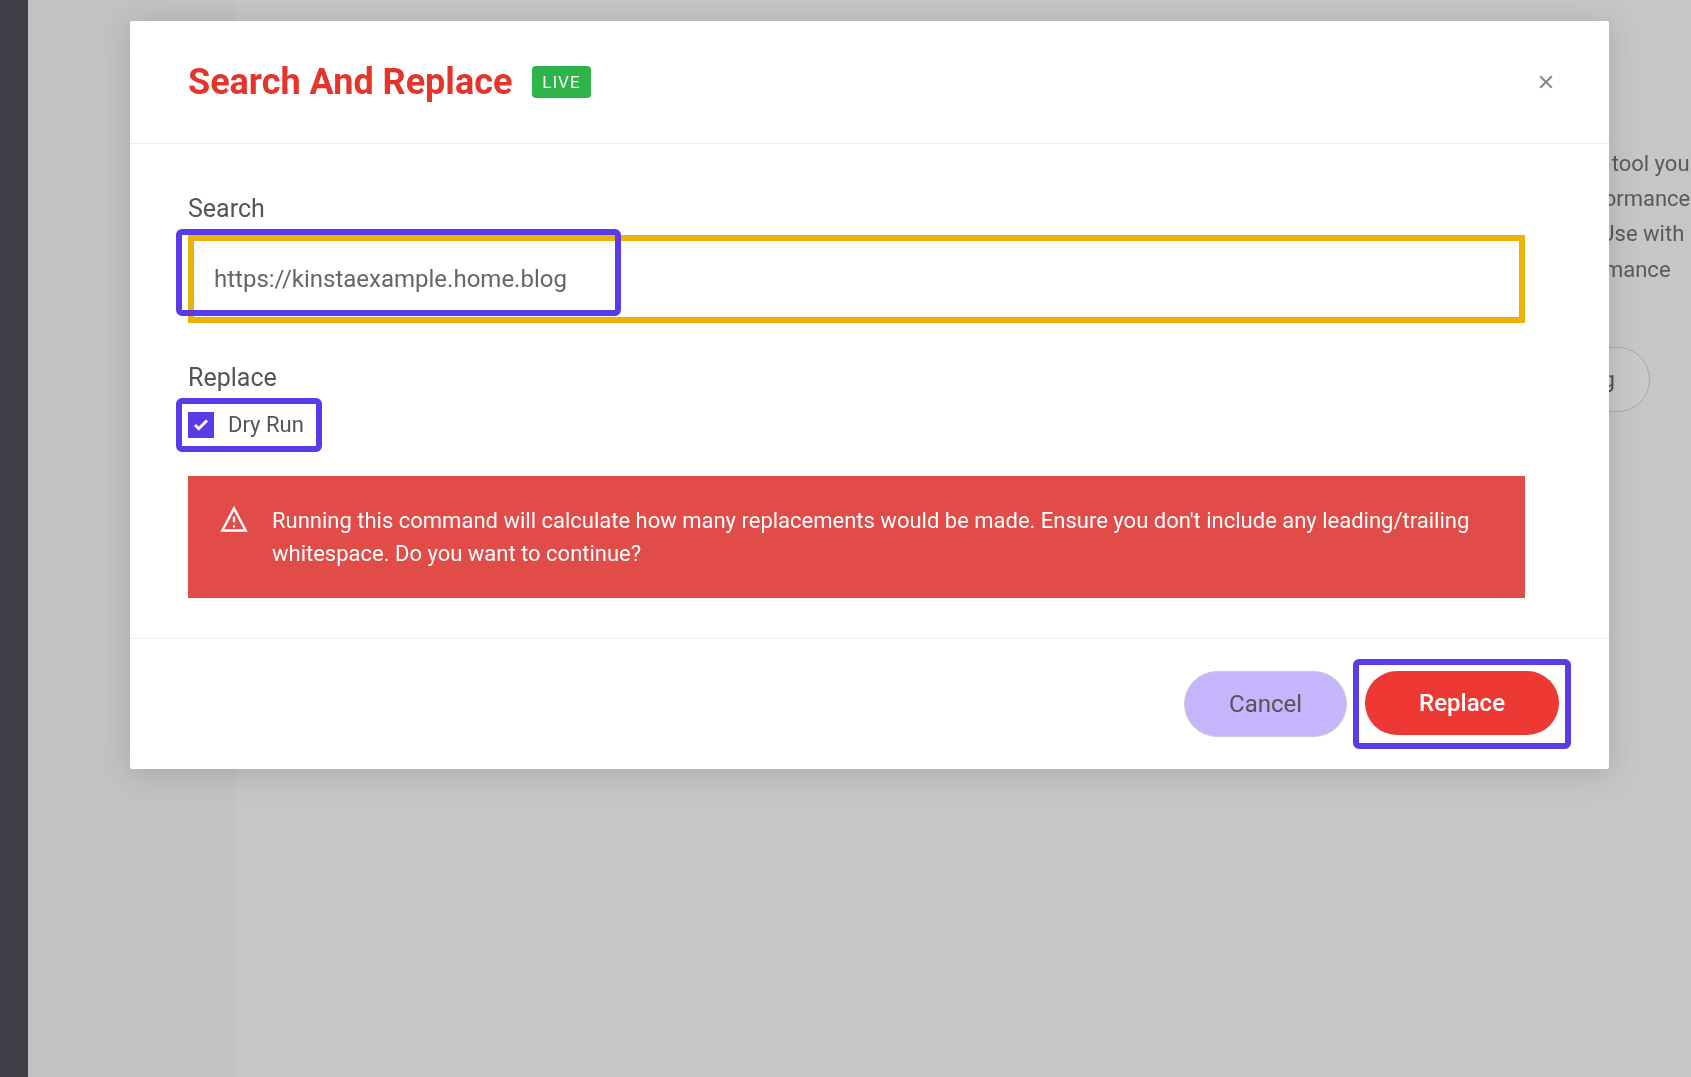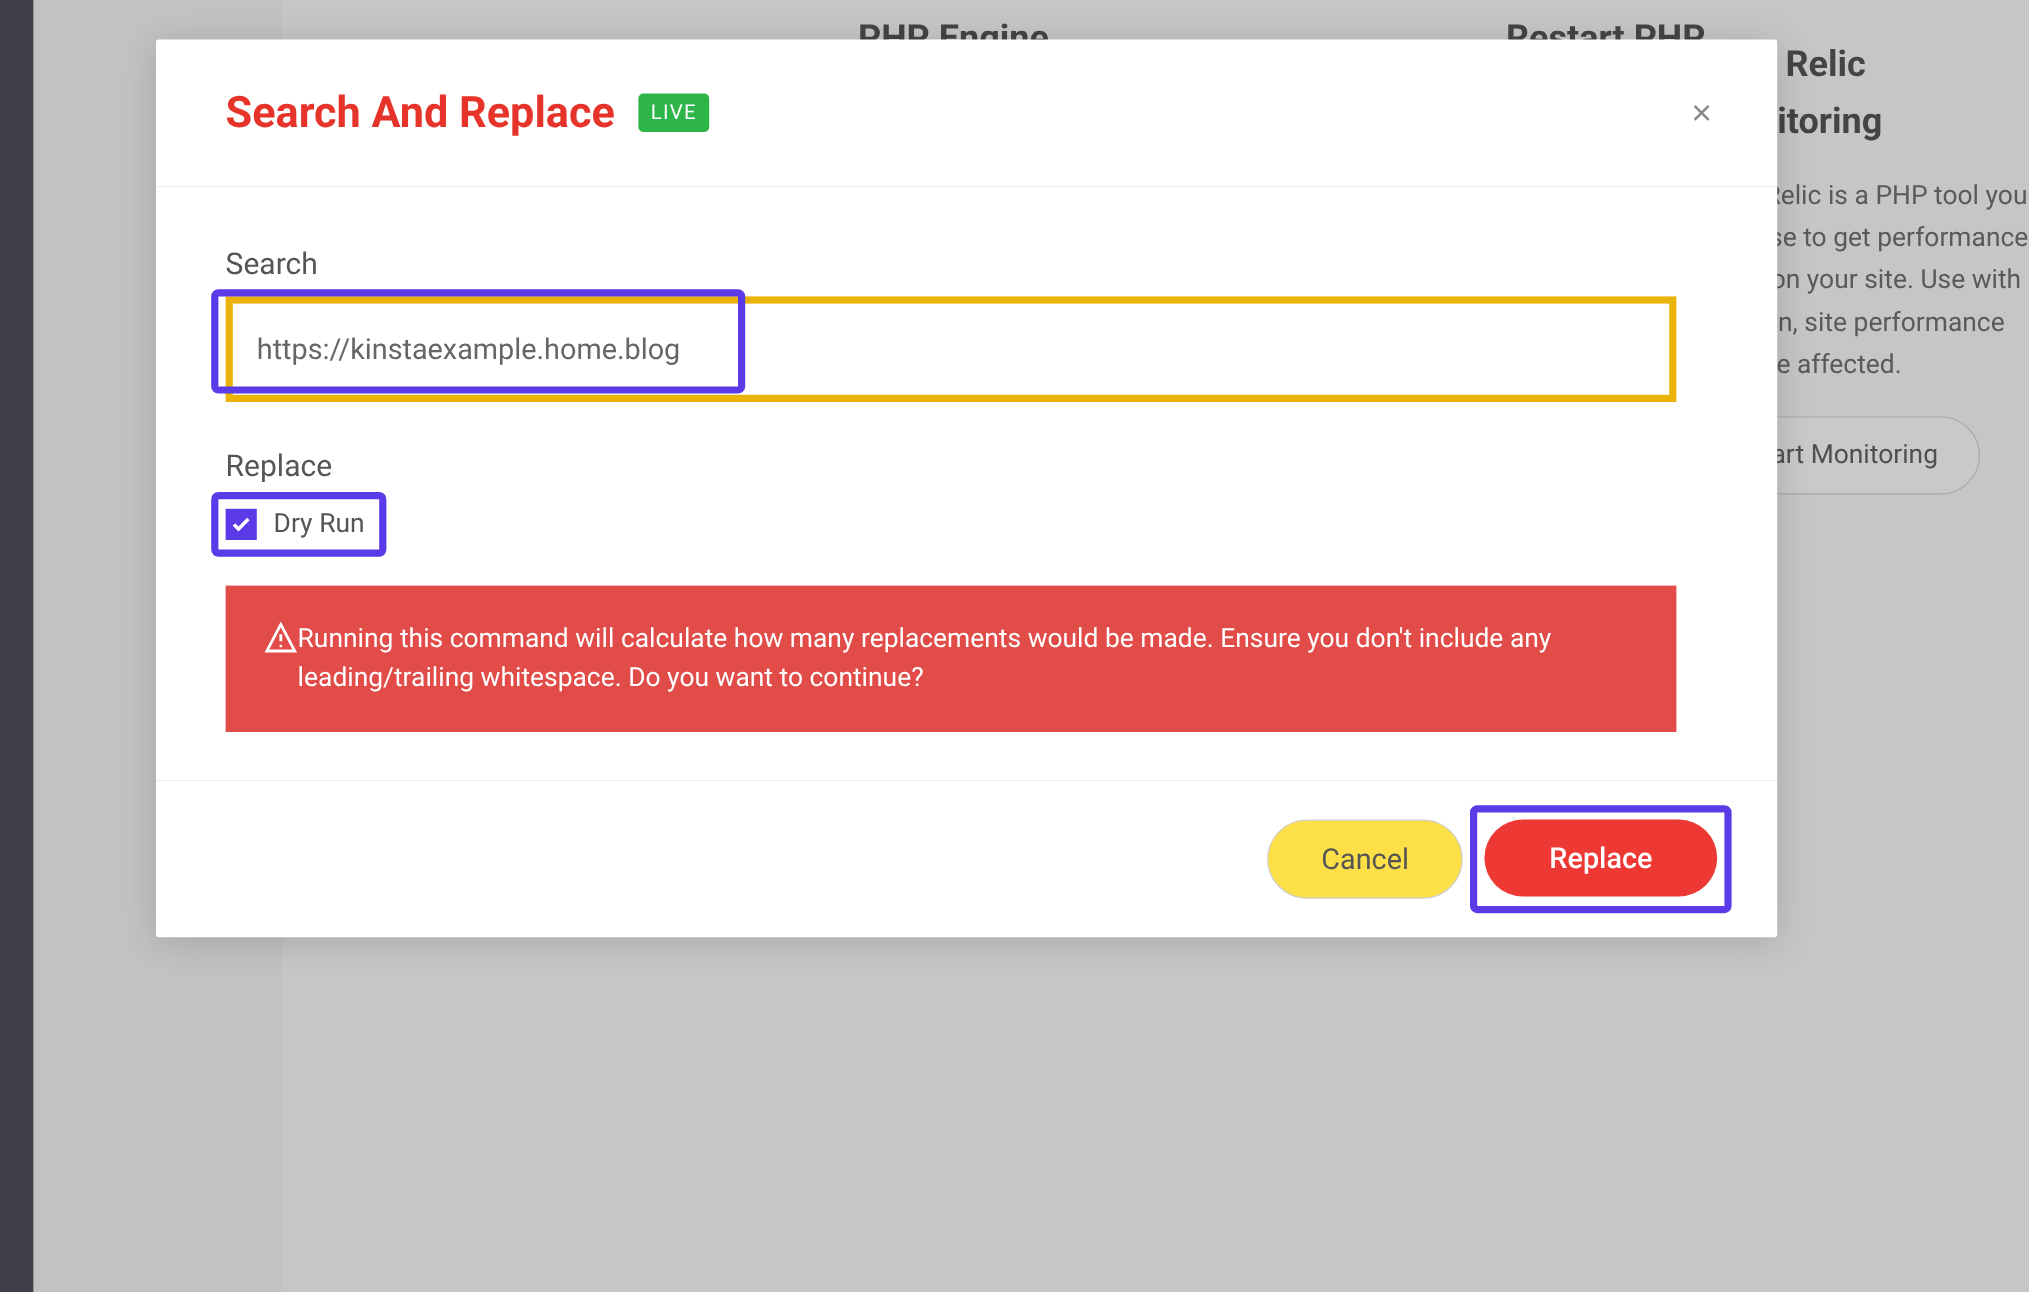--- a/index.html
+++ b/index.html
@@ -82,22 +82,22 @@
       font-size: 22px;
     }
     .overlay {
       position: absolute;
       inset: 0;
       background: rgba(100,100,100,0.35);
     }
     .modal {
       position: absolute;
       left: 130px;
-      top: 33px;
-      width: 1351px;
+      top: 21px;
+      width: 1479px;
       background: #fff;
       border-radius: 2px;
       box-shadow: 0 4px 30px rgba(0,0,0,0.15);
     }
     .modal-header {
       display: flex;
       align-items: center;
       padding: 40px 58px 40px 58px;
       border-bottom: 1px solid #eee;
       position: relative;
@@ -203,20 +203,21 @@
     }
     .checkbox-label {
       font-size: 22px;
       color: #555;
     }
     .warning-box {
       background: #e14b48;
       color: #fff;
       padding: 28px 32px;
       display: flex;
+      gap: 24px;
       align-items: flex-start;
       font-size: 22px;
       line-height: 1.5;
     }
     .warning-icon {
       flex-shrink: 0;
       width: 28px;
       height: 28px;
       margin-top: 2px;
     }
@@ -230,21 +231,21 @@
     }
     .btn {
       padding: 18px 44px;
       font-size: 24px;
       border-radius: 40px;
       cursor: pointer;
       font-family: inherit;
       border: none;
     }
     .btn-cancel {
-      background: #fde047;
+      background: #c4b5fd;
       border: 1px solid #ccc;
       color: #555;
     }
     .btn-replace {
       background: #ed3833;
       color: #fff;
       font-weight: 500;
       padding: 18px 54px;
     }
     .replace-wrap {

